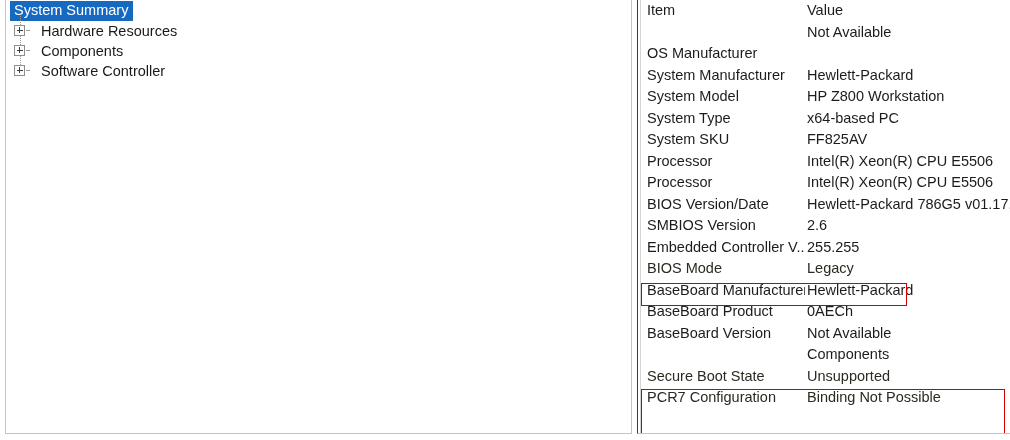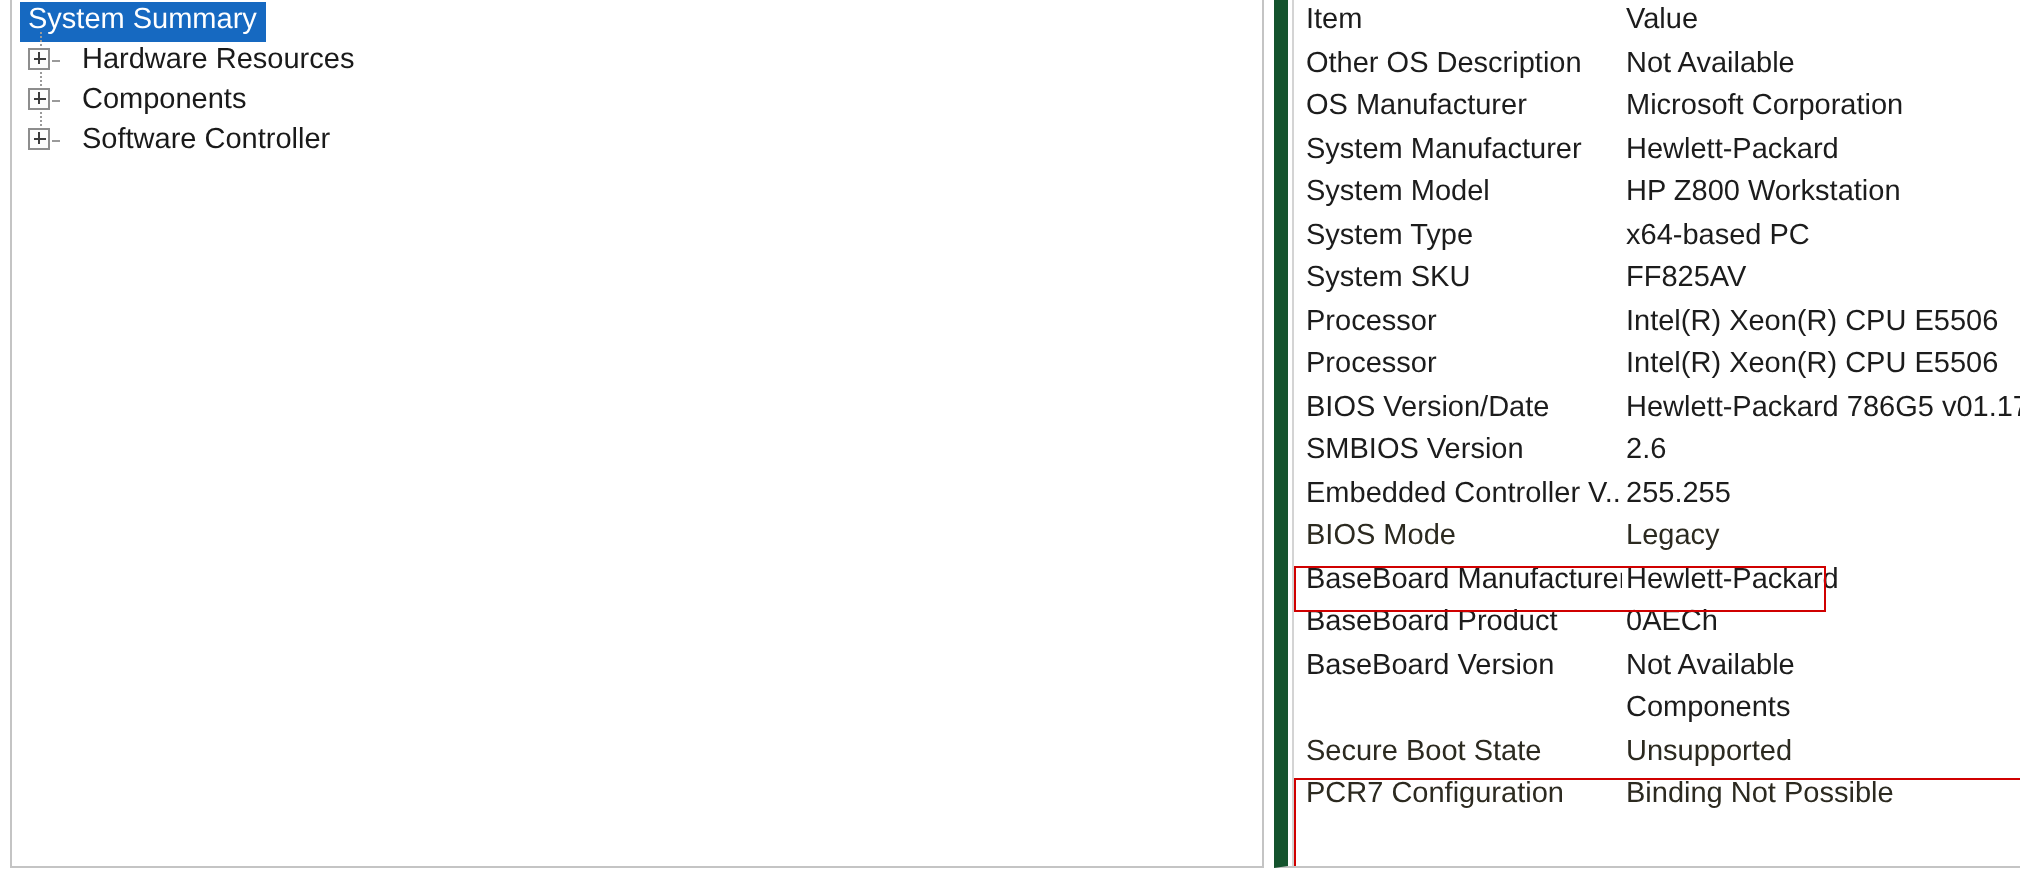--- a/index.html
+++ b/index.html
@@ -133,21 +133,21 @@
   .tree-label { vertical-align: middle; margin-left: 11px; }
 
   
   #details-pane {
     position: absolute;
     left: 637px;
     top: 0px;
     width: 373px;
     height: 434px;
     background: #ffffff;
-    border-left: 7px solid #14532d;
+    border-left: 1px solid #14532d;
     border-bottom: 1px solid #c4c4c4;
     box-sizing: border-box;
     overflow: hidden;
   }
   #details-pane::before {
     
     content: "";
     position: absolute;
     left: 2px;
     top: 0;
@@ -243,26 +243,24 @@
     </div>
   </div>
 
   <div id="details-pane">
     <div id="details-list">
         <div class="detail-row header">
           <div class="cell-item">Item</div>
           <div class="cell-value">Value</div>
         </div>
         <div class="detail-row">
-          <div class="cell-item">Other OS Description</div>
           <div class="cell-value">Not Available</div>
         </div>
         <div class="detail-row">
           <div class="cell-item">OS Manufacturer</div>
-          <div class="cell-value">Microsoft Corporation</div>
         </div>
         <div class="detail-row">
           <div class="cell-item">System Manufacturer</div>
           <div class="cell-value">Hewlett-Packard</div>
         </div>
         <div class="detail-row">
           <div class="cell-item">System Model</div>
           <div class="cell-value">HP Z800 Workstation</div>
         </div>
         <div class="detail-row">

